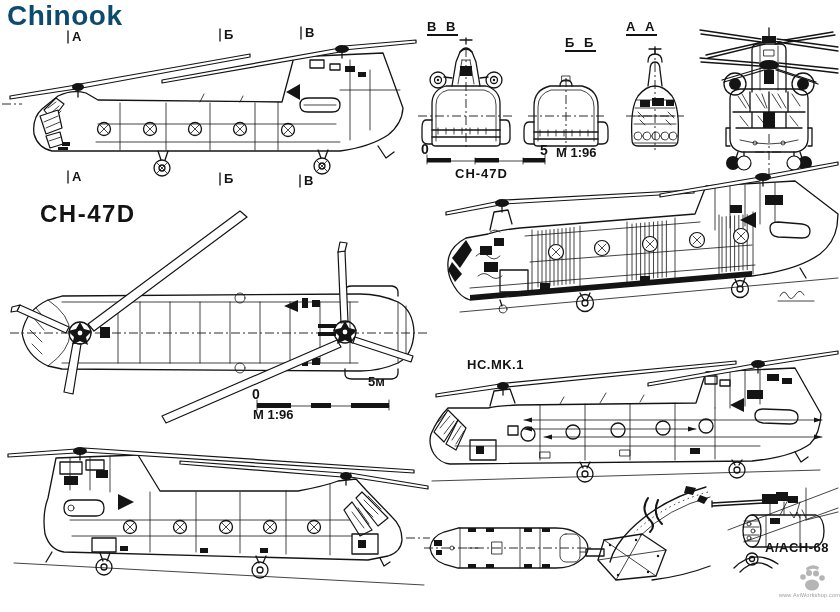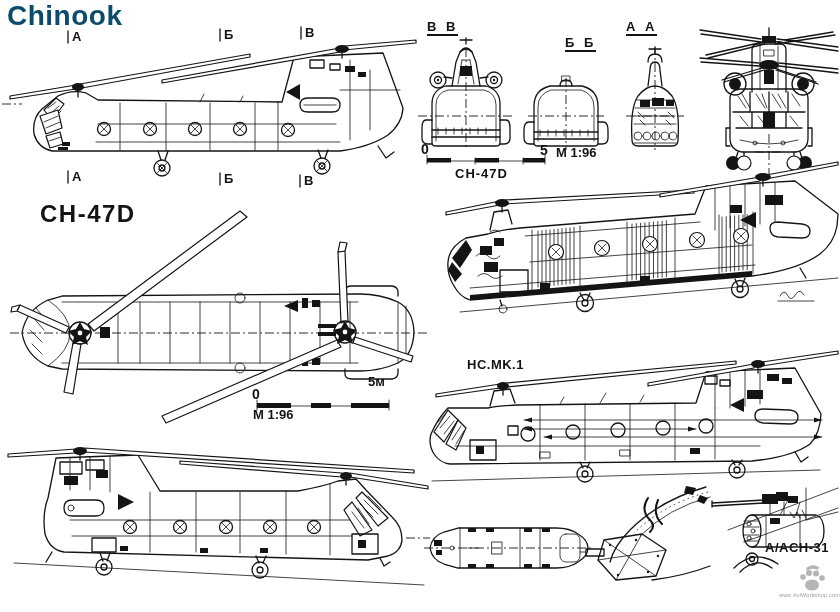--- a/index.html
+++ b/index.html
@@ -493,17 +493,17 @@
 <span class="t t14" style="left:540px;top:143px">5</span>
 <span class="t t13" style="left:556px;top:146px">М 1:96</span>
 <span class="t t13" style="left:455px;top:167px;letter-spacing:1px">CH-47D</span>
 
 <span class="t t13" style="left:467px;top:358px;letter-spacing:.5px">HC.MK.1</span>
 
 <span class="t t14" style="left:252px;top:387px">0</span>
 <span class="t t13" style="left:368px;top:375px">5м</span>
 <span class="t t13" style="left:253px;top:408px">М 1:96</span>
 
-<span class="t t13" style="left:765px;top:541px;letter-spacing:.5px">A/ACH-31</span>
+<span class="t t13" style="left:765px;top:541px;letter-spacing:.5px">A/ACH-68</span>
 
 <span class="t wm" style="left:779px;top:593px">www.AviWorkshop.com</span>
 
 </div>
 
 </body></html>

